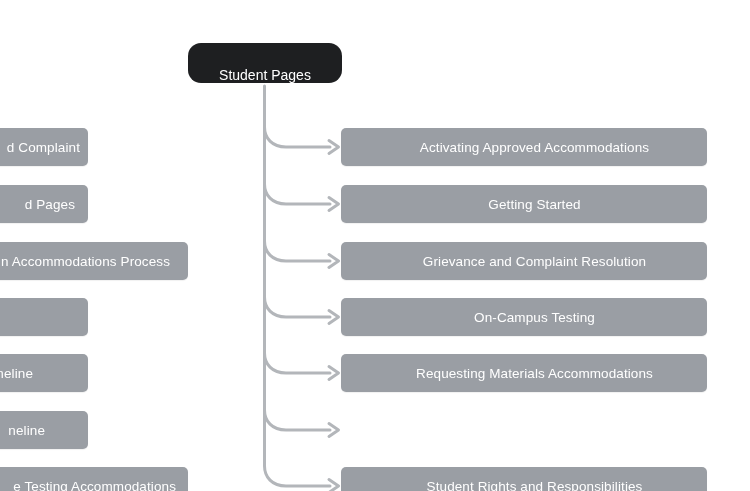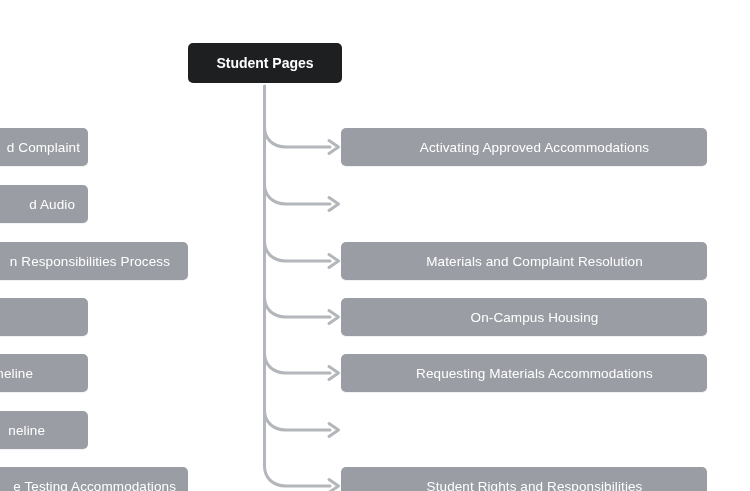--- a/index.html
+++ b/index.html
@@ -28,26 +28,26 @@
   }
   .node.right-node { left: 341px; width: 366px; height: 38px; padding-left: 21px; }
   .node.left-node  { justify-content: flex-end; height: 38px; }
   .node.left-narrow { left: -312px; width: 400px; }
   .node.left-wide   { left: -312px; width: 500px; }
   .root-node {
     position: absolute;
     left: 188px; top: 43px;
     width: 154px; height: 40px;
     background: #1E1F21;
-    border-radius: 5px;
+    border-radius: 13px;
     color: #ffffff;
     font-size: 14px;
-    font-weight: 700;
+    font-weight: 400;
     display: flex;
-    align-items: center;
+    align-items: flex-end;
     justify-content: center;
   }
   svg.connectors {
     position: absolute;
     left: 0; top: 0;
     pointer-events: none;
   }
   svg.connectors path {
     stroke: #B3B6BA;
     stroke-width: 3;
@@ -81,41 +81,44 @@
     <path d="M329,479.5 L338.5,486 L329,492.5"></path>
   </svg>
 
   <div class="root-node">
     <span>Student Pages</span>
   </div>
 
   <div class="node right-node" style="top:128px">
     <span>Activating Approved Accommodations</span>
   </div>
+  <div class="node right-node" style="top:185px">
+    <span>Getting Started</span>
+  </div>
   <div class="node right-node" style="top:242px">
-    <span>Materials and Complaint Resolution</span>
+    <span>Grievance and Complaint Resolution</span>
   </div>
   <div class="node right-node" style="top:298px">
-    <span>On-Campus Housing</span>
+    <span>On-Campus Testing</span>
   </div>
   <div class="node right-node" style="top:354px">
     <span>Requesting Materials Accommodations</span>
   </div>
   <div class="node right-node" style="top:467px">
     <span>Student Rights and Responsibilities</span>
   </div>
 
   <div class="node left-node left-narrow" style="top:128px; padding-right:8px">
     <span>d Complaint</span>
   </div>
   <div class="node left-node left-narrow" style="top:185px; padding-right:13px">
-    <span>d Audio</span>
+    <span>d Pages</span>
   </div>
   <div class="node left-node left-wide" style="top:242px; padding-right:18px">
-    <span>n Responsibilities Process</span>
+    <span>n Accommodations Process</span>
   </div>
   <div class="node left-node left-narrow" style="top:298px; padding-right:12px">
     <span></span>
   </div>
   <div class="node left-node left-narrow" style="top:354px; padding-right:55px">
     <span>neline</span>
   </div>
   <div class="node left-node left-narrow" style="top:411px; padding-right:43px">
     <span>neline</span>
   </div>

